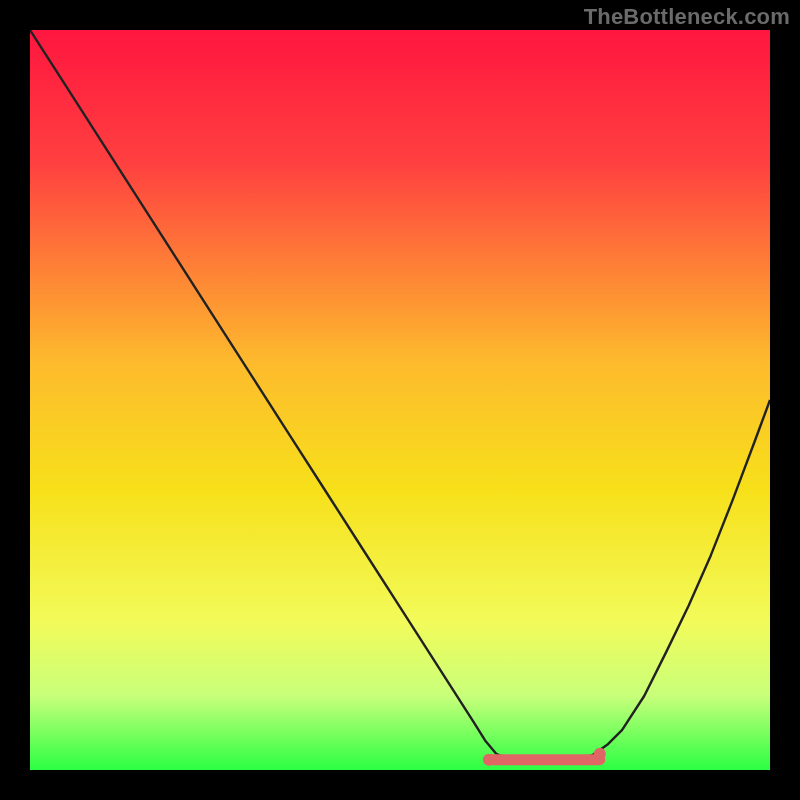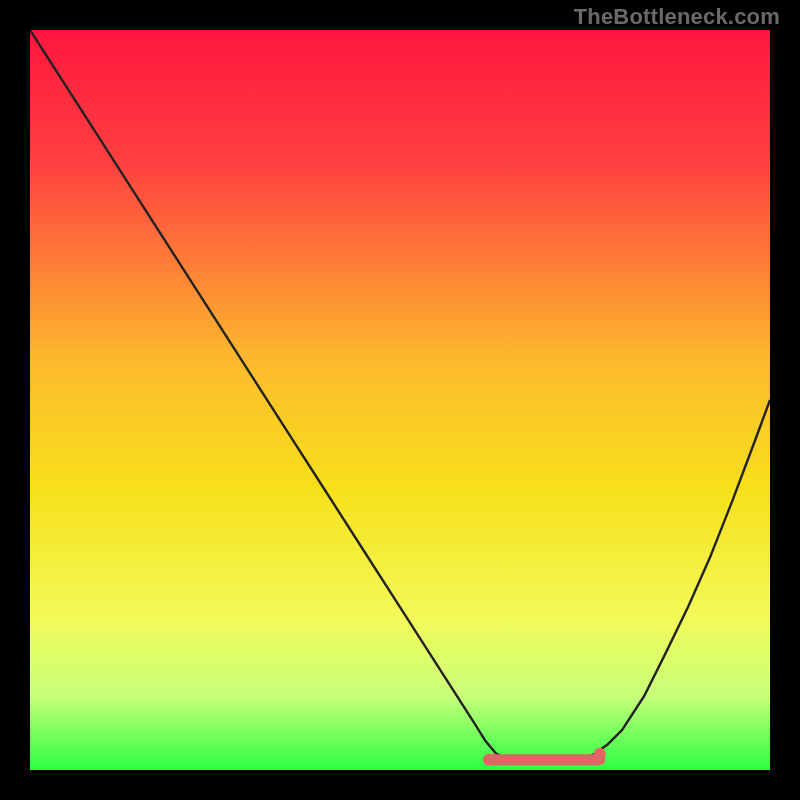--- a/index.html
+++ b/index.html
@@ -11,21 +11,21 @@
     overflow: hidden;
   }
   .stage {
     position: relative;
     width: 800px;
     height: 800px;
   }
   .watermark {
     position: absolute;
     top: 4px;
-    right: 20px;
+    right: 10px;
     font-family: Arial, Helvetica, sans-serif;
     font-size: 22px;
     font-weight: bold;
     color: #6a6a6a;
     letter-spacing: 0.2px;
     z-index: 5;
   }
   svg { display: block; }
 </style>
 </head>

